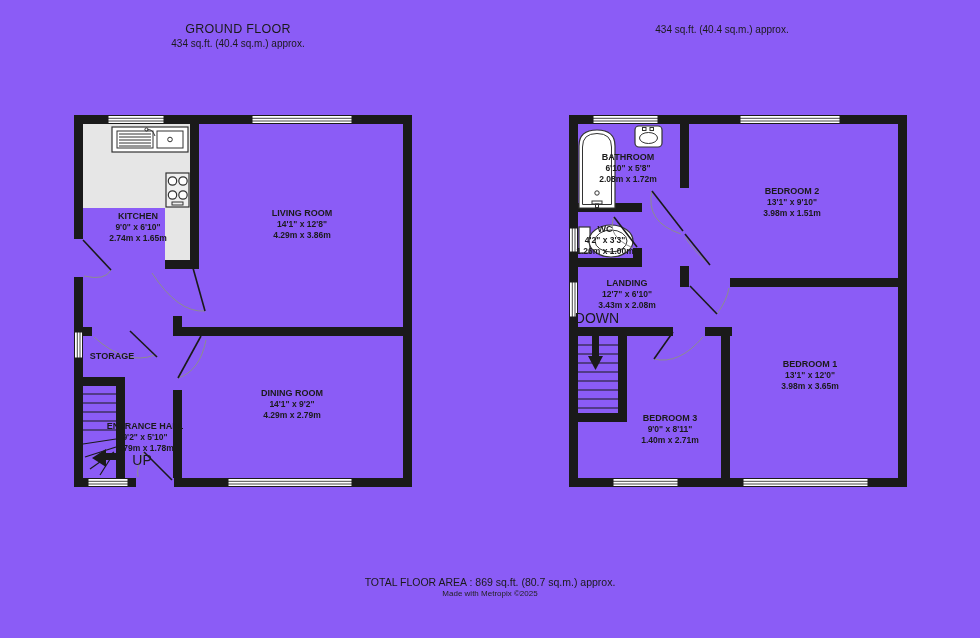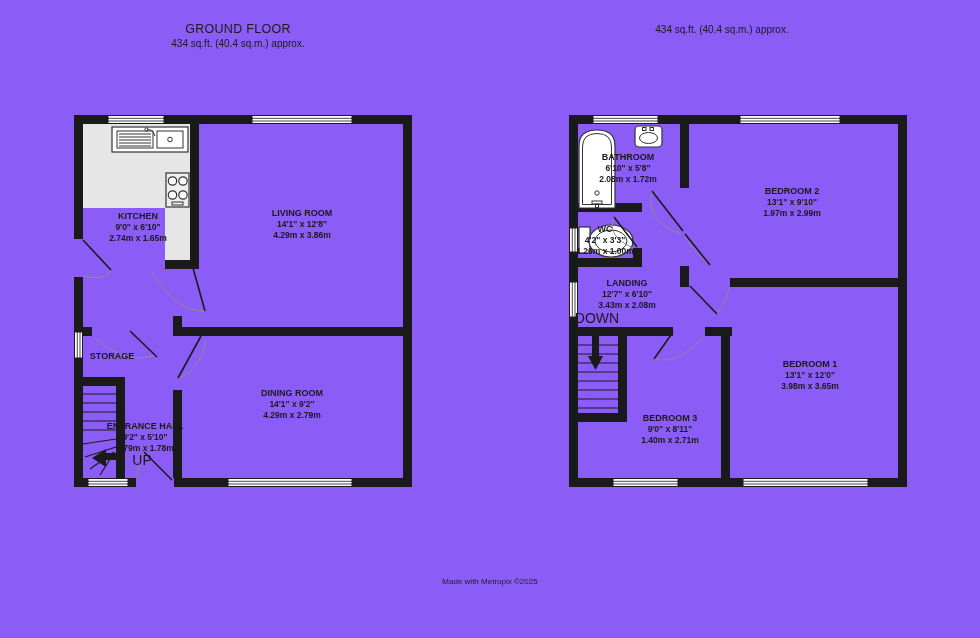--- a/index.html
+++ b/index.html
@@ -270,37 +270,38 @@
       <span class="rd">2.08m x 1.72m</span>
     </div>
     <div class="room-label" style="left:50px;top:140px">
       <span class="rn">WC</span>
       <span class="rd">4'2" x 3'3"</span>
       <span class="rd">1.26m x 1.00m</span>
     </div>
     <div class="room-label" style="left:237px;top:102px">
       <span class="rn">BEDROOM 2</span>
       <span class="rd">13'1" x 9'10"</span>
-      <span class="rd">1.97m x 2.99m</span>
+      <span class="rd">3.98m x 1.51m</span>
     </div>
     <div class="room-label" style="left:72px;top:194px">
       <span class="rn">LANDING</span>
       <span class="rd">12'7" x 6'10"</span>
       <span class="rd">3.43m x 2.08m</span>
     </div>
     <div class="room-label" style="left:255px;top:275px">
       <span class="rn">BEDROOM 1</span>
       <span class="rd">13'1" x 12'0"</span>
       <span class="rd">3.98m x 3.65m</span>
     </div>
     <div class="room-label" style="left:115px;top:329px">
       <span class="rn">BEDROOM 3</span>
       <span class="rd">9'0" x 8'11"</span>
       <span class="rd">1.40m x 2.71m</span>
     </div>
     <div class="stair-label" style="left:42px;top:218px">DOWN</div>
   </div>
 
   <div class="footer">
+    <div class="f1">TOTAL FLOOR AREA : 869 sq.ft. (80.7 sq.m.) approx.</div>
     <div class="f3">Made with Metropix ©2025</div>
   </div>
 
 </div>
 
 </body></html>

